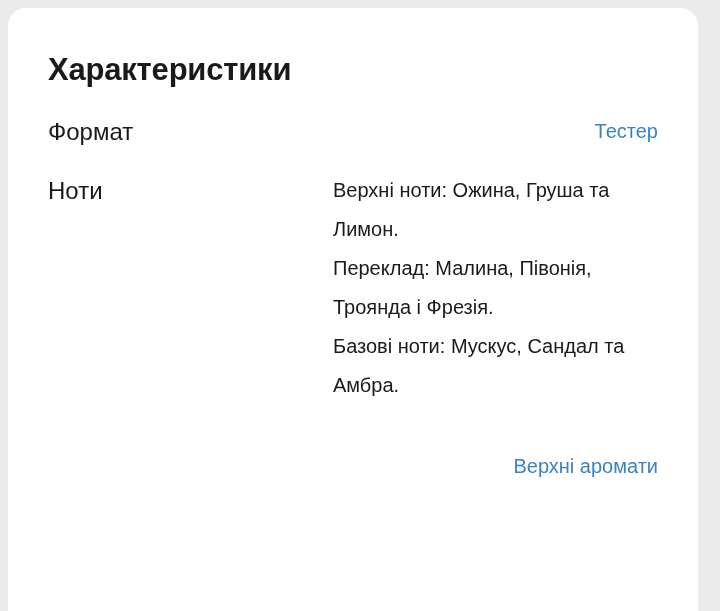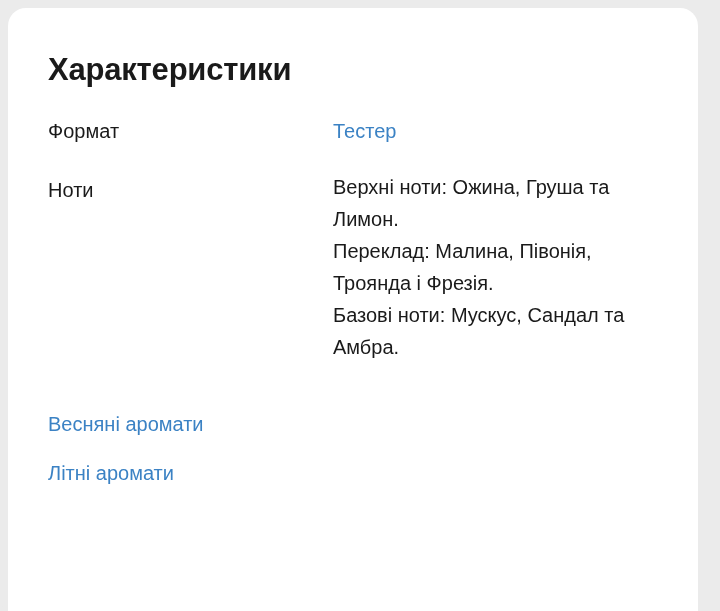--- a/index.html
+++ b/index.html
@@ -45,43 +45,44 @@
     padding: 0 40px 0 40px;
   }
   .spec-row {
     display: flex;
     align-items: flex-start;
     margin-bottom: 26px;
   }
   .spec-label {
     width: 285px;
     flex: 0 0 285px;
-    font-size: 20px;
+    font-size: 24px;
     color: #1a1a1a;
     line-height: 27px;
   }
   .spec-values {
     flex: 1 1 auto;
     display: flex;
     flex-direction: column;
   }
   .spec-link {
     font-size: 20px;
     line-height: 27px;
     color: #3b82c4;
     text-decoration: none;
     display: block;
     margin-bottom: 22px;
   }
   .spec-link:last-child {
     margin-bottom: 0;
+    text-align: right;
   }
   .spec-text {
     font-size: 20px;
-    line-height: 32px;
+    line-height: 39px;
     color: #1a1a1a;
     max-width: 330px;
     white-space: pre-line;
   }
   .spec-row.notes {
     margin-bottom: 22px;
   }
   .spec-row.notes .spec-label {
     line-height: 39px;
   }
@@ -109,20 +110,19 @@
 Переклад: Малина, Півонія, Троянда і Фрезія.
 Базові ноти: Мускус, Сандал та Амбра.</div>
         </div>
       </div>
 
       <div class="spec-row">
       </div>
 
       <div class="spec-row">
         <div class="spec-values">
-          <a class="spec-link" href="#">Весняні аромати</a>
-          <a class="spec-link" href="#">Літні аромати</a>
+          <a class="spec-link" href="#">Верхні аромати</a>
         </div>
       </div>
 
     </div>
   </div>
 </div>
 
 </body></html>

